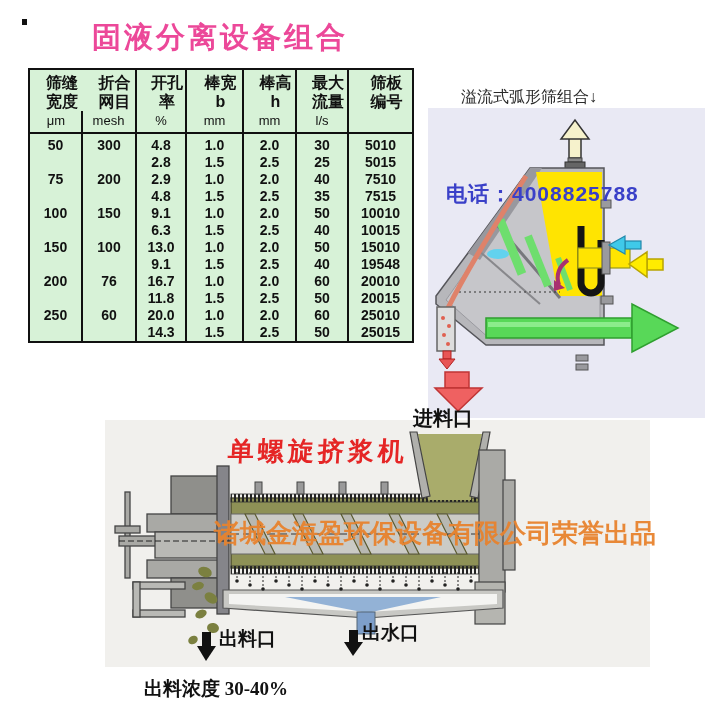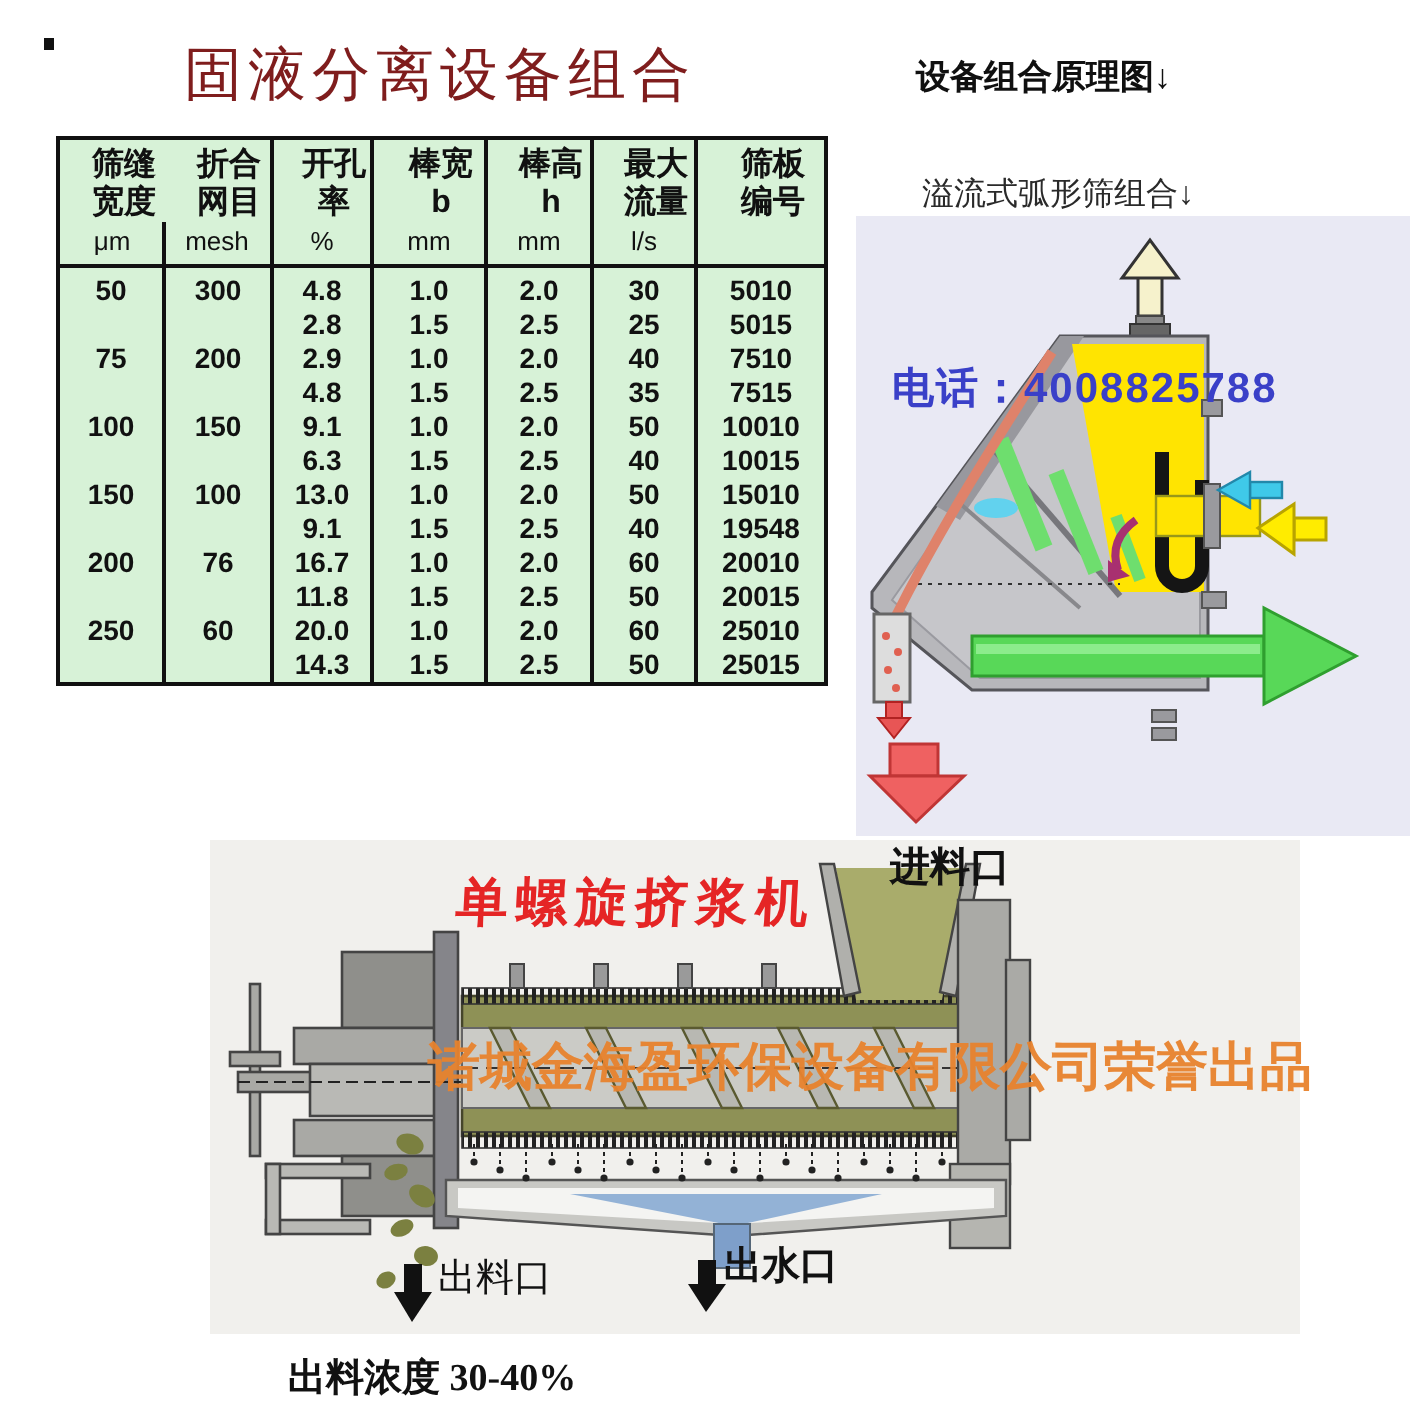--- a/index.html
+++ b/index.html
@@ -1,22 +1,22 @@
 <!DOCTYPE html>
 <html><head>
 <meta charset="utf-8">
 <style>
   * { margin:0; padding:0; box-sizing:border-box; }
   body { background:#fff; font-family:"Liberation Sans","DejaVu Sans",sans-serif; }
   .canvas { position:relative; width:705px; height:714px; background:#ffffff; overflow:hidden; }
 
   .black-square { position:absolute; left:22px; top:19px; width:5px; height:6px; background:#111; }
 
-  .main-title { position:absolute; left:92px; top:18px; font-size:29px; font-weight:normal;
-                color:#7f1d1d; letter-spacing:3px; white-space:nowrap; }
+  .main-title { position:absolute; left:92px; top:18px; font-size:29px; font-weight:bold;
+                color:#ec4899; letter-spacing:3px; white-space:nowrap; }
 
   
   .spec-wrap { position:absolute; left:28px; top:68px; }
   table.spec { border-collapse:collapse; table-layout:fixed; background:#d7f2d7;
                border:2px solid #111; }
   table.spec th, table.spec td { border-left:2px solid #111; border-right:2px solid #111;
                text-align:center; vertical-align:middle; color:#111; padding:0; }
   table.spec thead th { border-bottom:2px solid #111; height:64px; position:relative;
                font-weight:bold; }
   table.spec thead th:first-child { border-right:none; }
@@ -33,24 +33,24 @@
   .right-subheading { position:absolute; left:461px; top:87px; font-size:16px; color:#2a2a2a; white-space:nowrap; }
   .phone { position:absolute; left:446px; top:180px; font-size:21px; font-weight:bold;
            color:#3a40c8; letter-spacing:1px; z-index:5; white-space:nowrap; }
 
   .arc-panel { position:absolute; left:428px; top:108px; width:277px; height:310px; }
   .machine-panel { position:absolute; left:105px; top:420px; width:545px; height:247px; }
 
   .machine-title { position:absolute; left:228px; top:434px; font-size:26px; font-weight:bold;
                    color:#e52525; letter-spacing:4px; z-index:6;
                    font-family:"Liberation Serif","DejaVu Serif",serif; transform:skewX(-3deg); white-space:nowrap; }
-  .inlet-label     { position:absolute; left:413px; top:420px; font-size:20px; font-weight:bold; color:#111; z-index:6; white-space:nowrap;margin-left:32px; }
+  .inlet-label     { position:absolute; left:413px; top:405px; font-size:20px; font-weight:bold; color:#111; z-index:6; white-space:nowrap; }
   .watermark       { position:absolute; left:214px; top:516px; font-size:26px; font-weight:bold;
                      color:#e8832e; z-index:6; white-space:nowrap; opacity:0.95; }
-  .discharge-label { position:absolute; left:219px; top:626px; font-size:19px; font-weight:normal; color:#111; z-index:6; white-space:nowrap; }
+  .discharge-label { position:absolute; left:219px; top:626px; font-size:19px; font-weight:bold; color:#111; z-index:6; white-space:nowrap; }
   .water-label     { position:absolute; left:362px; top:620px; font-size:19px; font-weight:bold; color:#111; z-index:6; white-space:nowrap; }
   .note            { position:absolute; left:144px; top:676px; font-size:19px; font-weight:bold; color:#111;
                      font-family:"Liberation Serif","DejaVu Serif",serif; white-space:nowrap;text-align:center; }
   svg { display:block; }
 </style>
 </head>
 <body>
 
 <div class="canvas">
 
@@ -214,21 +214,20 @@
             <td>14.3</td>
             <td>1.5</td>
             <td>2.5</td>
             <td>50</td>
             <td>25015</td>
           </tr>
         </tbody>
     </table>
   </div>
 
-  <div class="right-heading">设备组合原理图↓</div>
   <div class="right-subheading">溢流式弧形筛组合↓</div>
   <div class="phone">电话：4008825788</div>
 
   <div class="arc-panel">
     <svg width="277" height="310" viewBox="0 0 277 310">
       <rect x="0" y="0" width="277" height="310" fill="#e9e9f4"></rect>
 
       <g>
         <rect x="141" y="30" width="12" height="20" fill="#f6f2cc" stroke="#333" stroke-width="1.5"></rect>
         <polygon points="133,31 161,31 147,12" fill="#f6f2cc" stroke="#333" stroke-width="1.5"></polygon>

